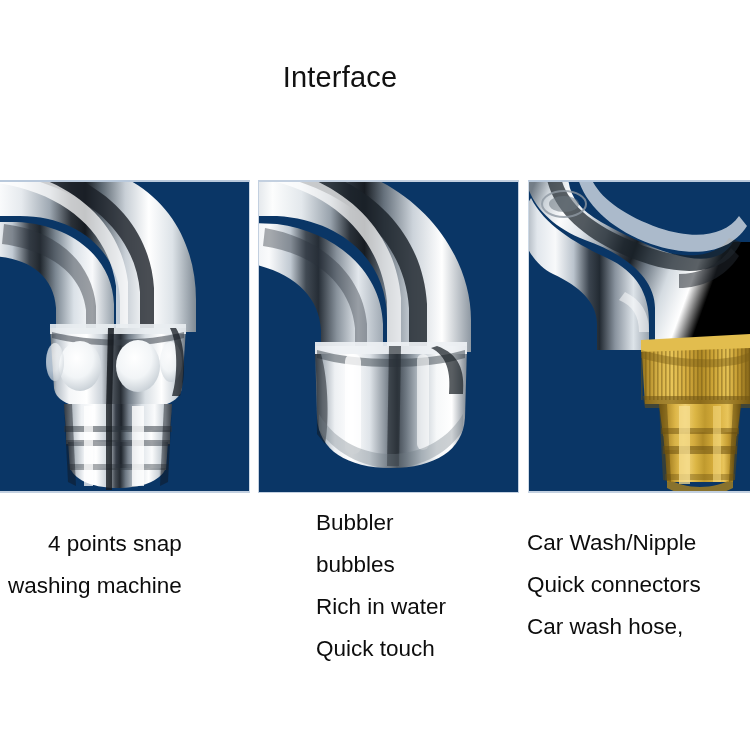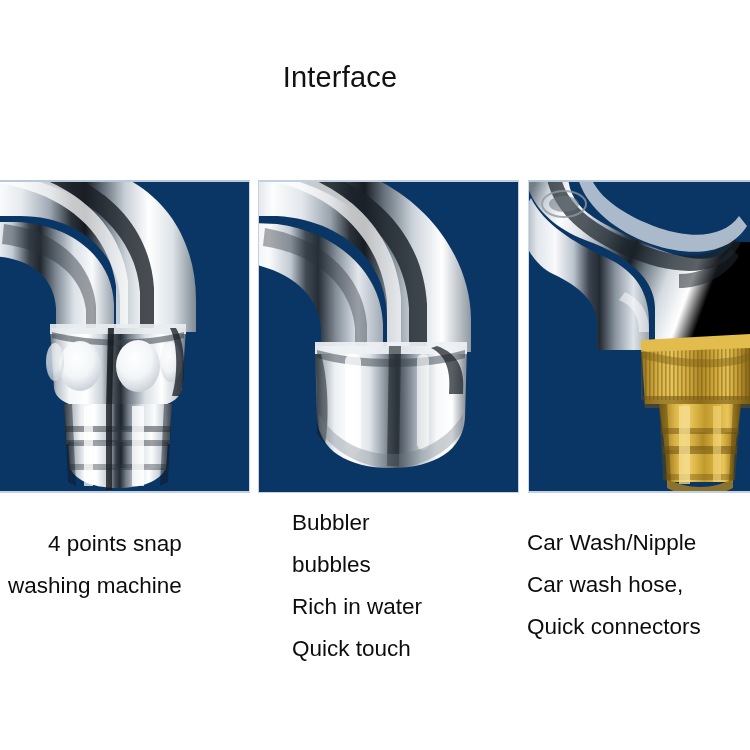--- a/index.html
+++ b/index.html
@@ -55,21 +55,21 @@
   
   .caption {
     position: absolute;
     color: #0d0d0d;
     font-size: 22.5px;
     line-height: 42px;
     white-space: nowrap;
   }
   .caption div { white-space: nowrap; }
   #caption-1 { left: 8px;   top: 523px; text-align: right; }
-  #caption-2 { left: 292px; top: 502px; }
+  #caption-2 { left: 316px; top: 502px; }
   #caption-3 { left: 527px; top: 502px; margin-top: 20px; }
 </style>
 </head>
 <body>
 
 <div id="page-title">Interface</div>
 
 <div id="panel-row">
 
   <div class="panel panel-1">
@@ -398,15 +398,15 @@
 
 <div class="caption" id="caption-2">
   <div>Bubbler</div>
   <div>bubbles</div>
   <div>Rich in water</div>
   <div>Quick touch</div>
 </div>
 
 <div class="caption" id="caption-3">
   <div>Car Wash/Nipple</div>
+  <div>Quick connectors</div>
   <div>Car wash hose,</div>
-  <div>Quick connectors</div>
 </div>
 
 </body></html>

